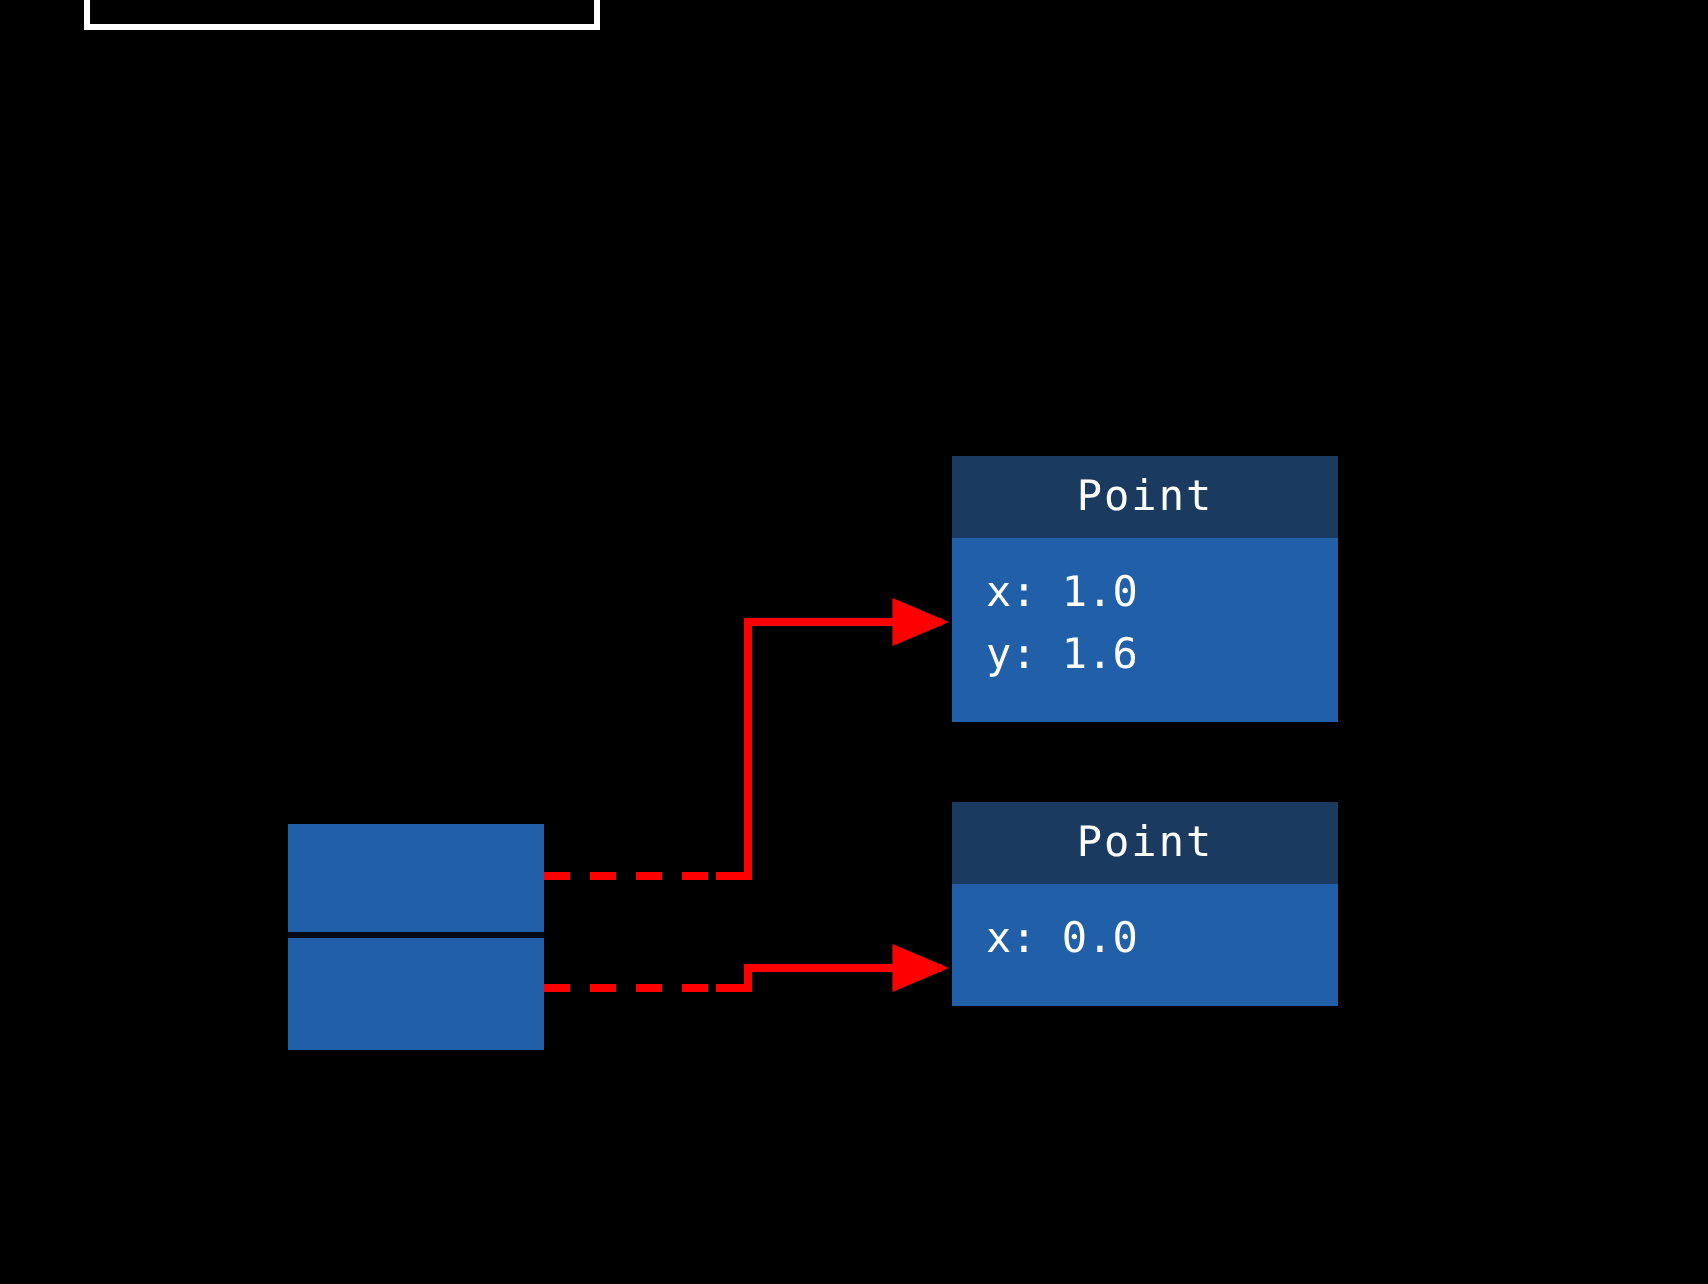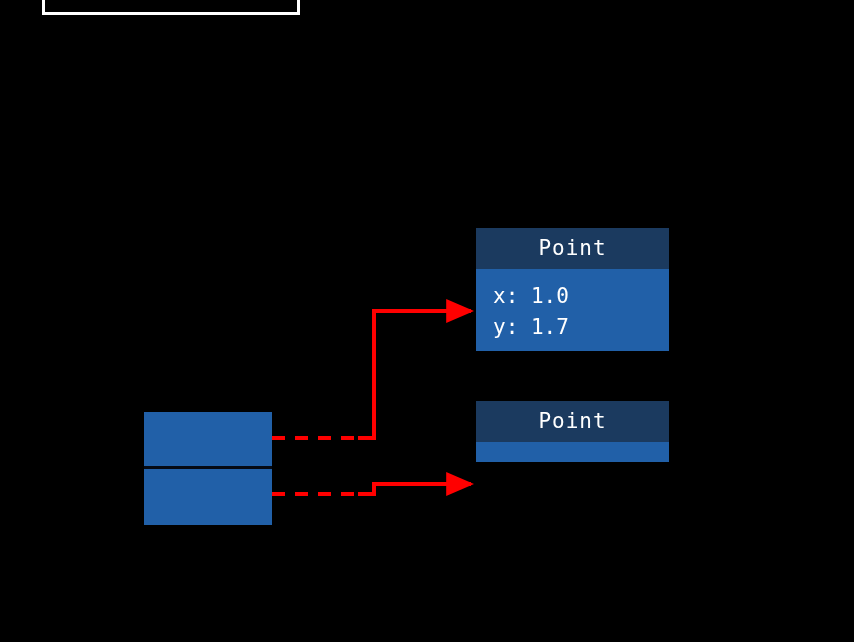--- a/index.html
+++ b/index.html
@@ -67,21 +67,21 @@
     color: #ffffff;
     height: 41px;
     line-height: 41px;
     text-align: center;
     font-size: 21px;
     letter-spacing: 1px;
   }
   .obj-body {
     background: #2160a8;
     color: #ffffff;
-    padding: 12px 0 8px 17px;
+    padding: 12px 0 18px 17px;
     font-size: 21px;
     line-height: 31px;
   }
   .obj-field {
     white-space: pre;
   }
 
   
   #arrows {
     position: absolute;
@@ -107,27 +107,28 @@
     </div>
     <div class="array-cell bottom">
       <span></span>
     </div>
   </div>
 
   <div class="obj-box one">
     <div class="obj-header">Point</div>
     <div class="obj-body">
       <div class="obj-field">x: 1.0</div>
-      <div class="obj-field">y: 1.7</div>
+      <div class="obj-field">y: 1.6</div>
     </div>
   </div>
 
   <div class="obj-box two">
     <div class="obj-header">Point</div>
     <div class="obj-body">
+      <div class="obj-field">x: 0.0</div>
     </div>
   </div>
 
   <svg id="arrows" viewBox="0 0 854 642">
     <defs>
       <marker id="arrowhead" markerWidth="7" markerHeight="7" refX="6.2" refY="3" orient="auto" markerUnits="strokeWidth">
         <path d="M0,0 L7,3 L0,6 z" fill="#ff0000"></path>
       </marker>
     </defs>
 

